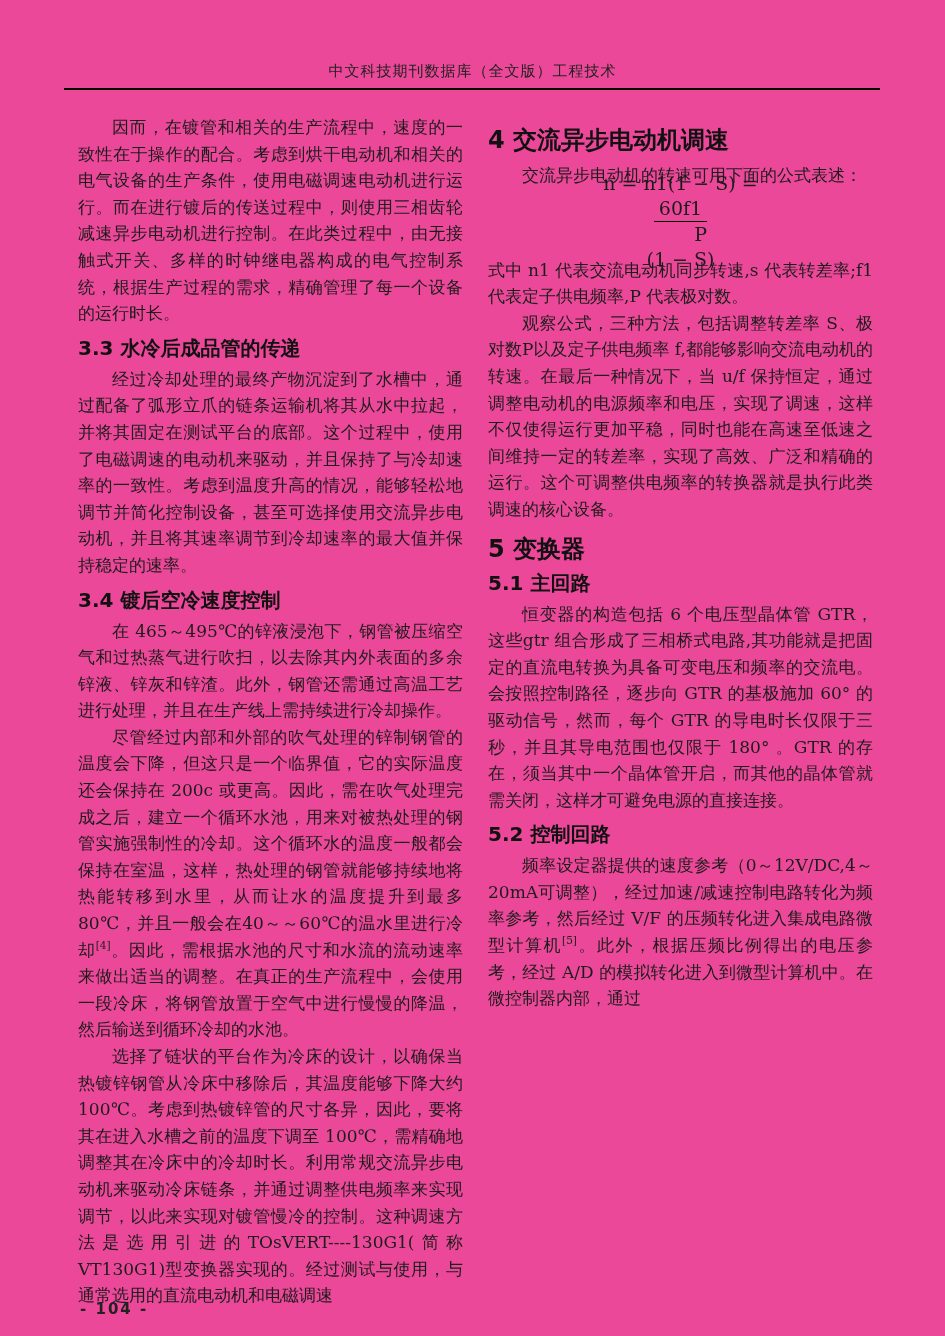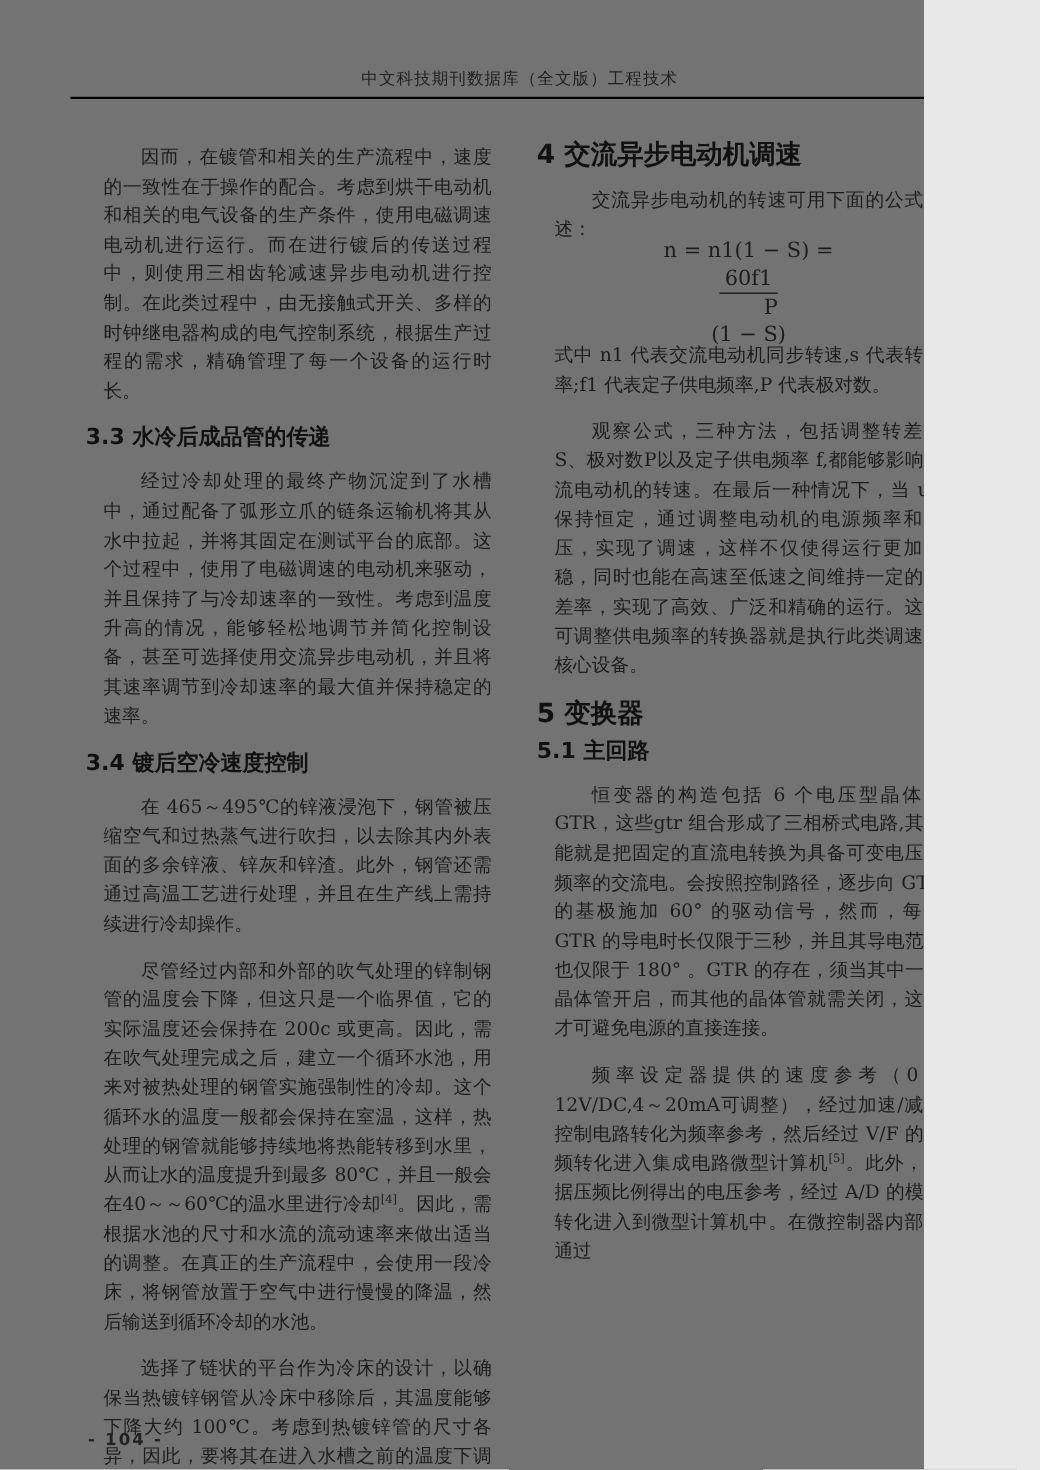--- a/index.html
+++ b/index.html
@@ -1,38 +1,38 @@
 <!DOCTYPE html>
 <html><head>
 <meta charset="utf-8">
 <style>
   html,body{margin:0;padding:0;background:#e8e8e8;}
   #page{
     position:relative;
-    width:840px;height:1336px;
-    background:#737373;
+    width:945px;height:1336px;
+    background:#ec4899;
     font-family:"DejaVu Serif","Liberation Serif",serif;
     color:#1c1c1c;
     overflow:hidden;
     text-decoration:underline;
   }
   .header-title{
     position:absolute;top:62px;left:0;width:945px;
     text-align:center;font-size:15px;letter-spacing:1px;color:#222;
   }
   .header-rule{
     position:absolute;top:88px;left:64px;width:816px;height:2px;background:#000;
   }
   .columns{
     position:absolute;top:114px;left:78px;
     display:flex;gap:25px;
   }
   .col{width:385px;}
   .para{
-    margin:16px;
+    margin:0;
     font-size:17px;line-height:26.6px;
     text-align:justify;text-justify:inter-character;
     color:#1c1c1c;
   }
   .indent{text-indent:2em;}
   .h2{
     font-family:"DejaVu Sans","Liberation Sans",sans-serif;
     font-weight:bold;font-size:20px;line-height:24px;
     margin:9px 0 6px 0;color:#111;
   }
@@ -95,20 +95,21 @@
           <span class="num">60f1</span>
           <span class="den">P</span>
         </span>
         <span>(1 − S)</span>
       </div>
       <p class="para">式中 n1 代表交流电动机同步转速,s 代表转差率;f1 代表定子供电频率,P 代表极对数。</p>
       <p class="para indent">观察公式，三种方法，包括调整转差率 S、极对数P以及定子供电频率 f,都能够影响交流电动机的转速。在最后一种情况下，当 u/f 保持恒定，通过调整电动机的电源频率和电压，实现了调速，这样不仅使得运行更加平稳，同时也能在高速至低速之间维持一定的转差率，实现了高效、广泛和精确的运行。这个可调整供电频率的转换器就是执行此类调速的核心设备。</p>
       <div class="h1">5 变换器</div>
       <div class="h2">5.1 主回路</div>
       <p class="para indent">恒变器的构造包括 6 个电压型晶体管 GTR，这些gtr 组合形成了三相桥式电路,其功能就是把固定的直流电转换为具备可变电压和频率的交流电。会按照控制路径，逐步向 GTR 的基极施加 60° 的驱动信号，然而，每个 GTR 的导电时长仅限于三秒，并且其导电范围也仅限于 180° 。GTR 的存在，须当其中一个晶体管开启，而其他的晶体管就需关闭，这样才可避免电源的直接连接。</p>
+      <div class="h2">5.2 控制回路</div>
       <p class="para indent"><span>频率设定器提供的速度参考（0～12V/DC,4～20mA可调整），经过加速/减速控制电路转化为频率参考，然后经过 V/F 的压频转化进入集成电路微型计算机</span><sup class="ref">[5]</sup><span>。此外，根据压频比例得出的电压参考，经过 A/D 的模拟转化进入到微型计算机中。在微控制器内部，通过</span></p>
     </div>
 
   </div>
 
   <div class="page-number">- 104 -</div>
 
 </div>
 
 </body></html>

